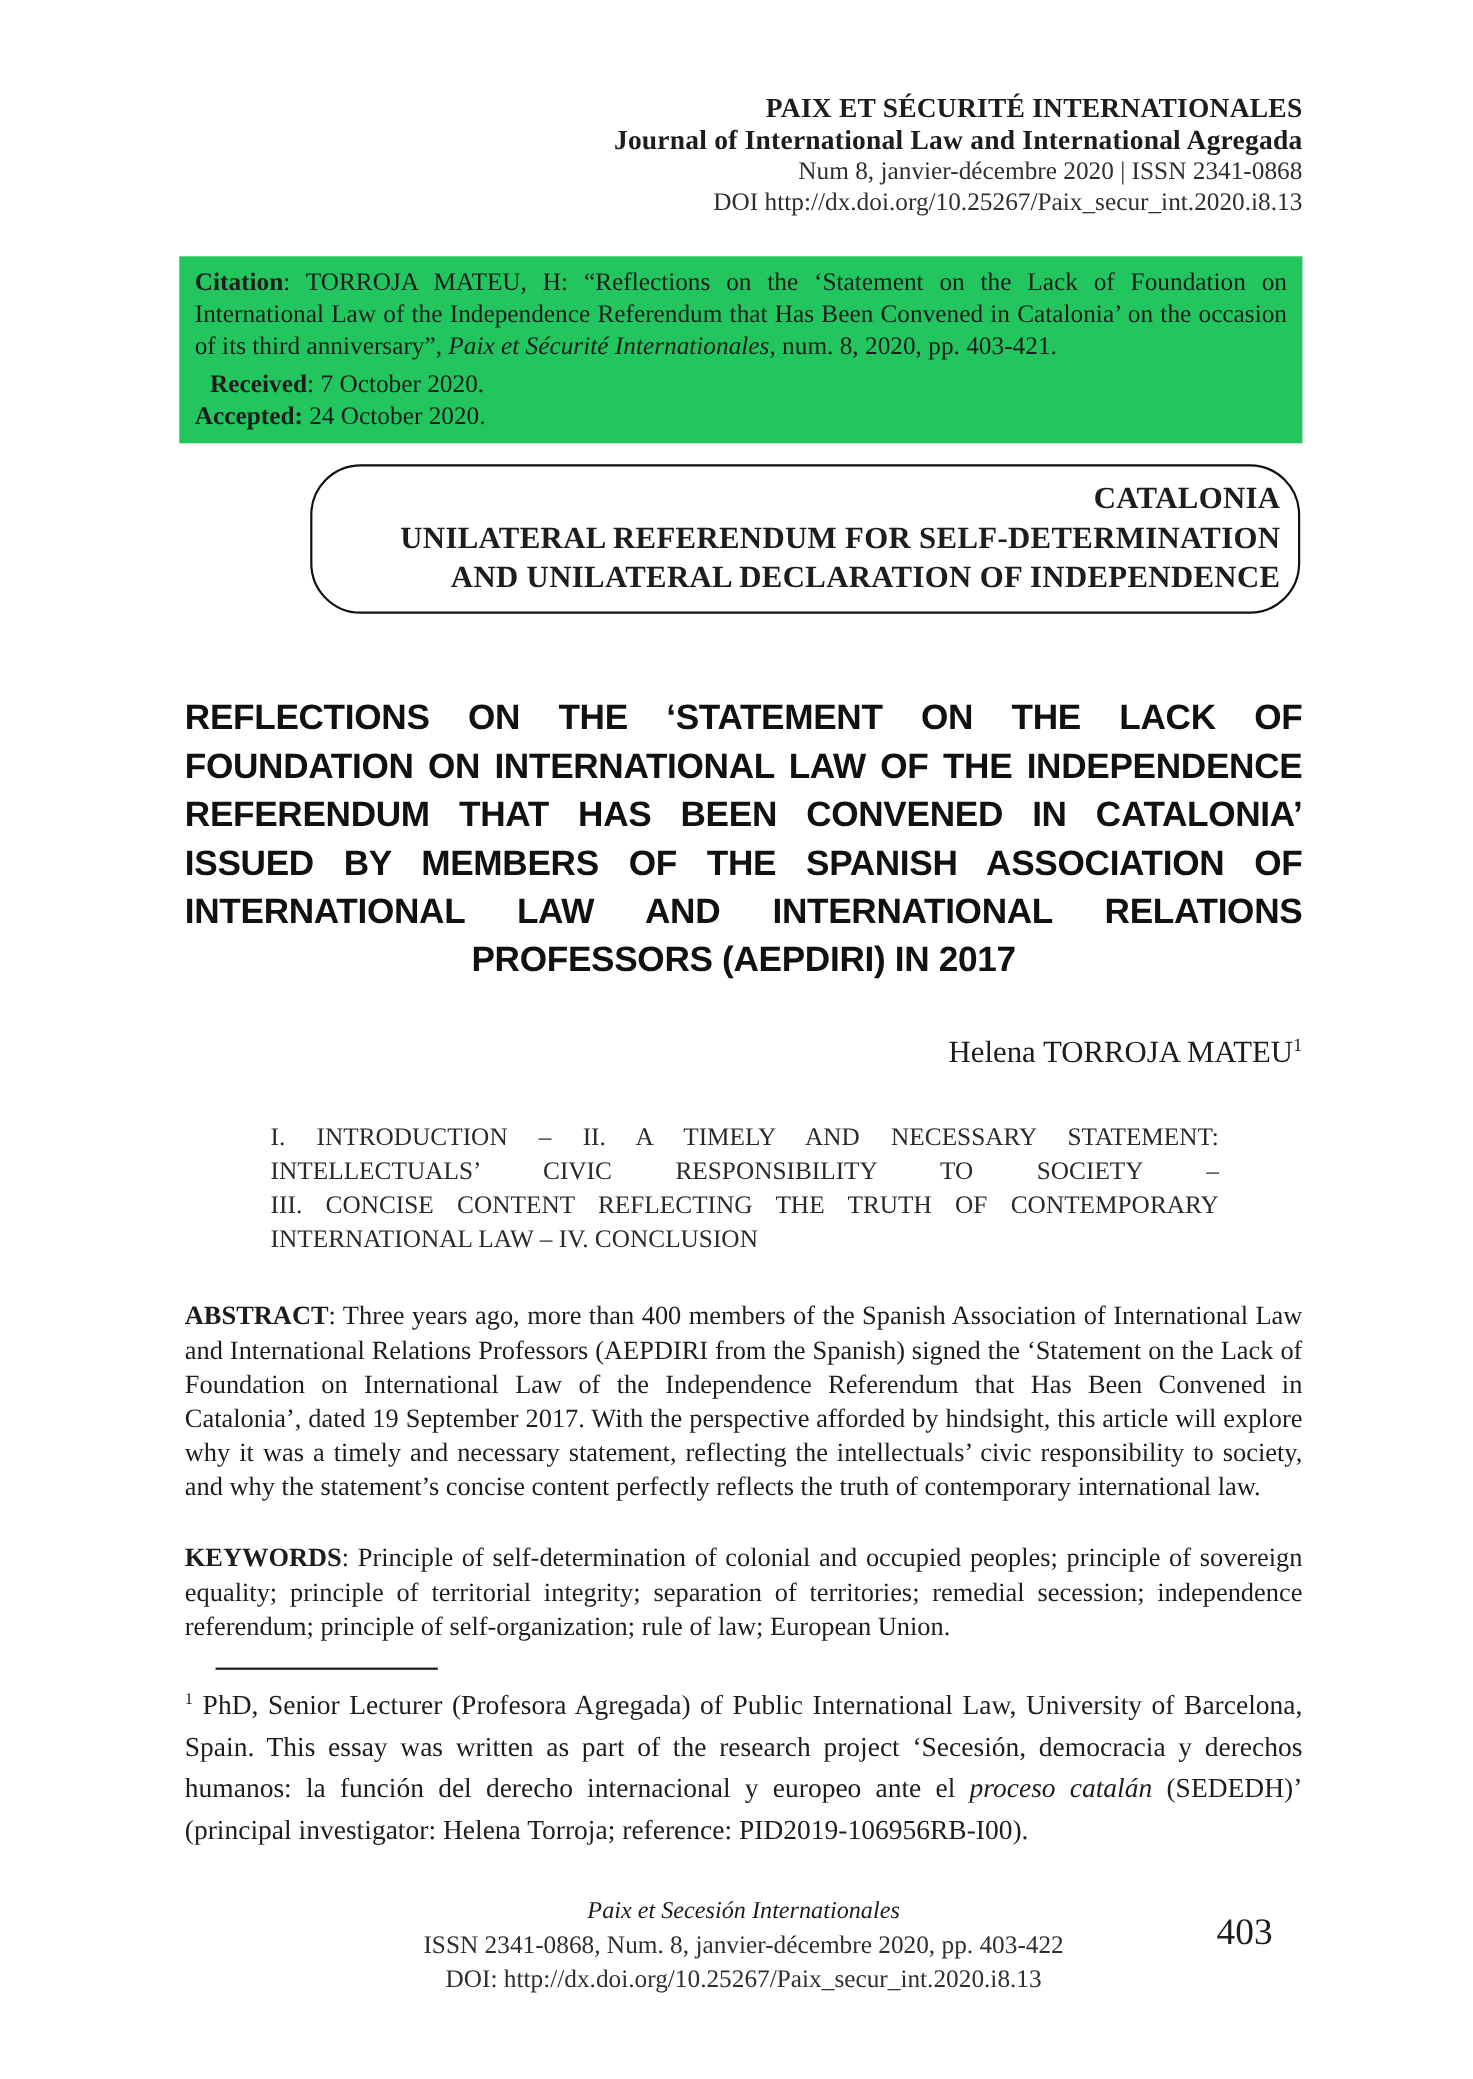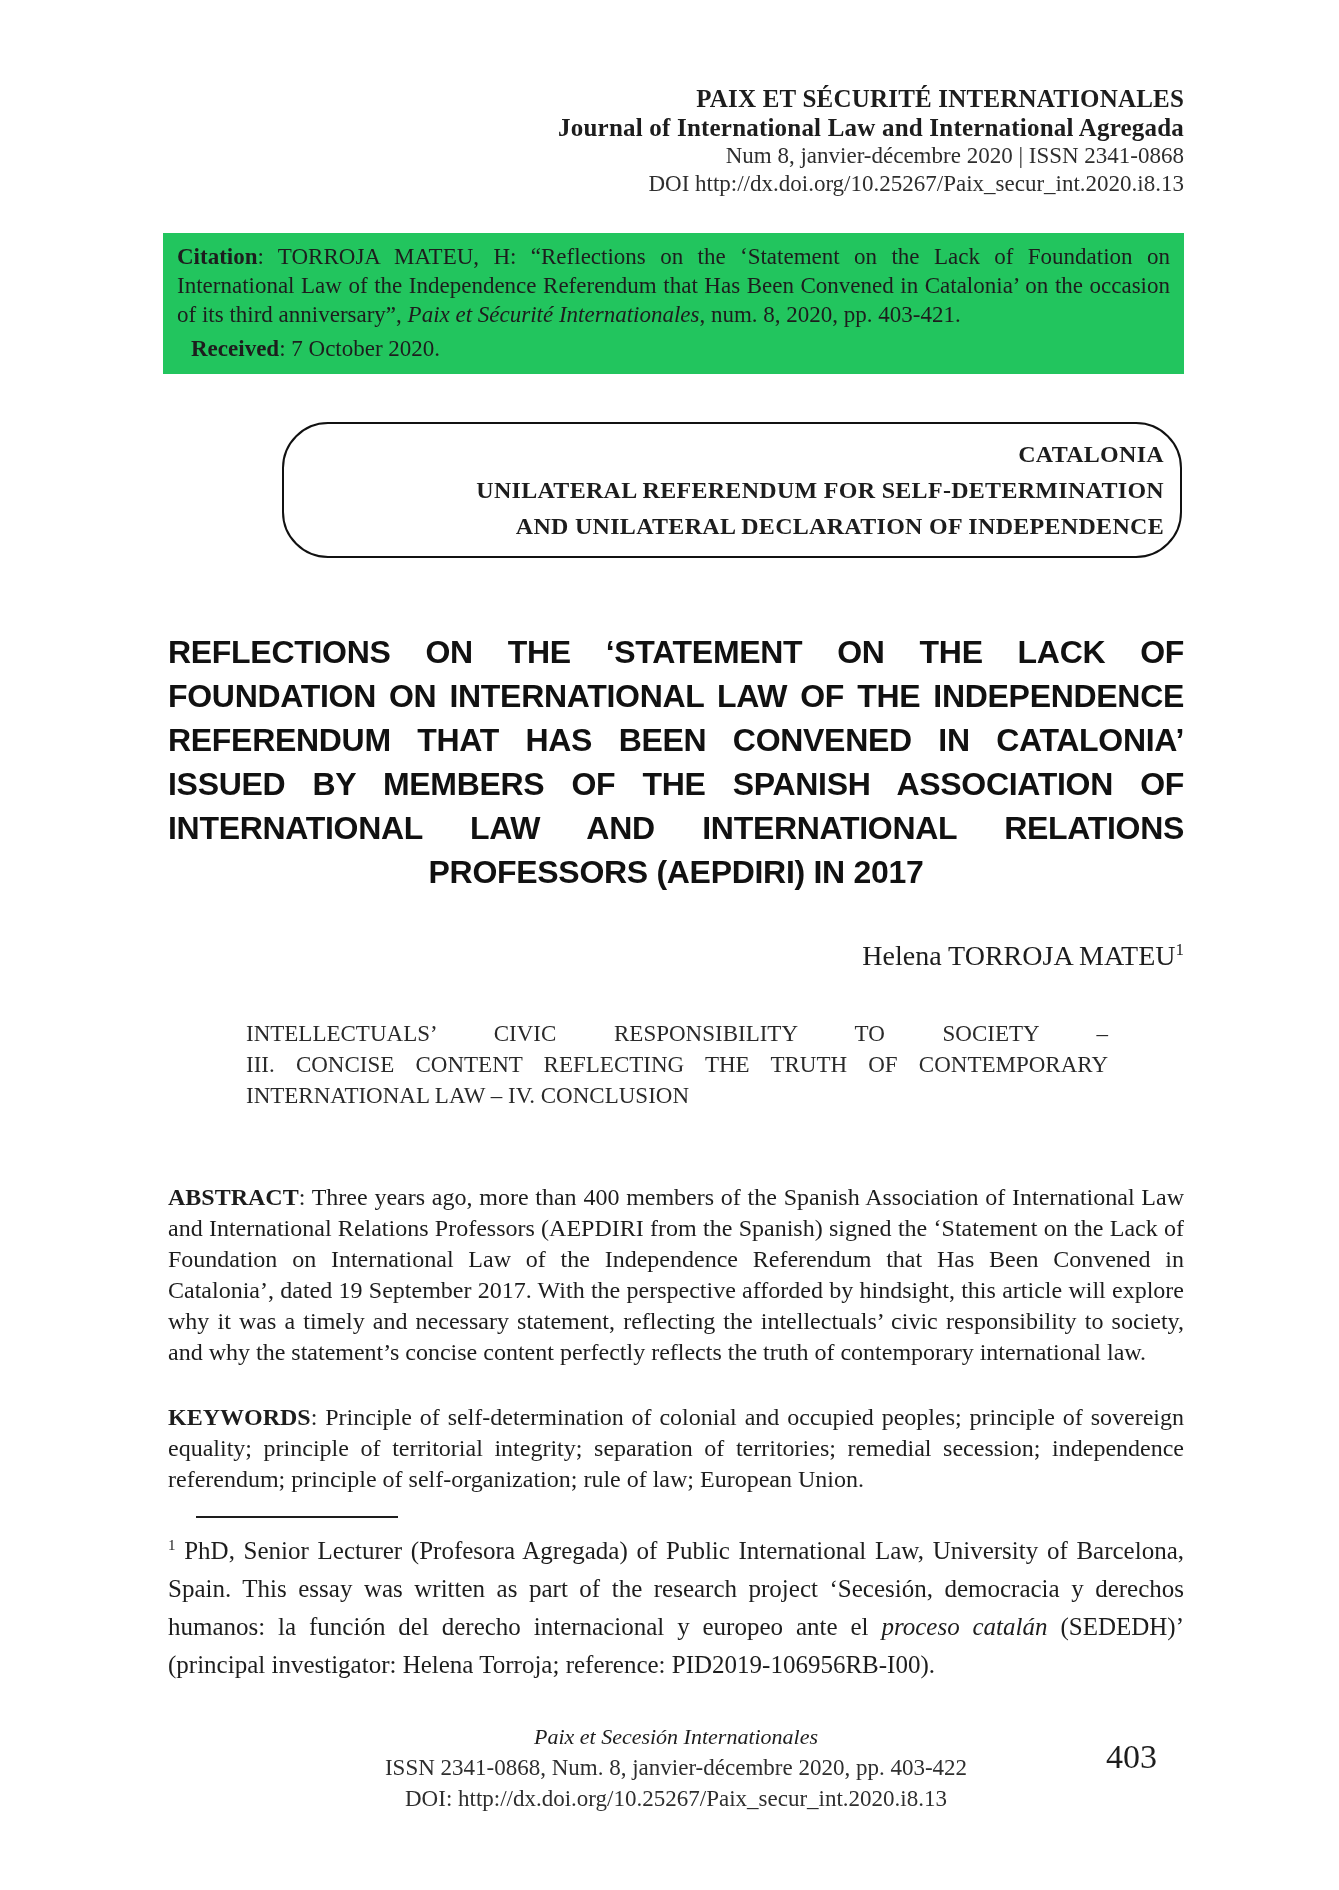--- a/index.html
+++ b/index.html
@@ -64,21 +64,21 @@
   .topic-box {
     position: absolute;
     top: 422px;
     left: 114px;
     right: 2px;
     border: 2px solid #111111;
     border-radius: 46px;
     padding: 12px 16px 12px 10px;
     text-align: right;
     font-weight: bold;
-    font-size: 24px;
+    font-size: 28px;
     line-height: 36px;
     letter-spacing: 0.3px;
   }
   .topic-box .box-line { white-space: nowrap; }
 
   
   .article-title {
     position: absolute;
     top: 630px;
     left: 0;
@@ -208,20 +208,23 @@
       <div class="line-4">DOI http://dx.doi.org/10.25267/Paix_secur_int.2020.i8.13</div>
     </div>
 
     <div class="citation-block" style="background: #22c55e;">
       <div class="citation-text">
         <span class="bold">Citation</span><span>: TORROJA MATEU, H: “Reflections on the ‘Statement on the Lack of Foundation on International Law of the Independence Referendum that Has Been Convened in Catalonia’ on the occasion of its third anniversary”, </span><span class="italic">Paix et Sécurité Internationales</span><span>, num. 8, 2020, pp. 403-421.</span>
       </div>
       <div class="citation-meta">
         <span class="bold">Received</span><span>: 7 October 2020.</span>
       </div>
+      <div>
+        <span class="bold">Accepted:</span><span> 24 October 2020.</span>
+      </div>
     </div>
 
     <div class="topic-box">
       <div class="box-line">CATALONIA</div>
       <div class="box-line">UNILATERAL REFERENDUM FOR SELF-DETERMINATION</div>
       <div class="box-line">AND UNILATERAL DECLARATION OF INDEPENDENCE</div>
     </div>
 
     <div class="article-title">
       <div class="title-line">REFLECTIONS ON THE ‘STATEMENT ON THE LACK OF</div>
@@ -230,20 +233,21 @@
       <div class="title-line">ISSUED BY MEMBERS OF THE SPANISH ASSOCIATION OF</div>
       <div class="title-line">INTERNATIONAL LAW AND INTERNATIONAL RELATIONS</div>
       <div class="title-line">PROFESSORS (AEPDIRI) IN 2017</div>
     </div>
 
     <div class="author-line">
       <span>Helena TORROJA MATEU</span><sup>1</sup>
     </div>
 
     <div class="toc">
+      <div class="toc-line">I. INTRODUCTION – II. A TIMELY AND NECESSARY STATEMENT:</div>
       <div class="toc-line">INTELLECTUALS’ CIVIC RESPONSIBILITY TO SOCIETY –</div>
       <div class="toc-line">III. CONCISE CONTENT REFLECTING THE TRUTH OF CONTEMPORARY</div>
       <div class="toc-line">INTERNATIONAL LAW – IV. CONCLUSION</div>
     </div>
 
     <div class="abstract">
       <span class="bold">ABSTRACT</span><span>: Three years ago, more than 400 members of the Spanish Association of International Law and International Relations Professors (AEPDIRI from the Spanish) signed the ‘Statement on the Lack of Foundation on International Law of the Independence Referendum that Has Been Convened in Catalonia’, dated 19 September 2017. With the perspective afforded by hindsight, this article will explore why it was a timely and necessary statement, reflecting the intellectuals’ civic responsibility to society, and why the statement’s concise content perfectly reflects the truth of contemporary international law.</span>
     </div>
 
     <div class="keywords">

